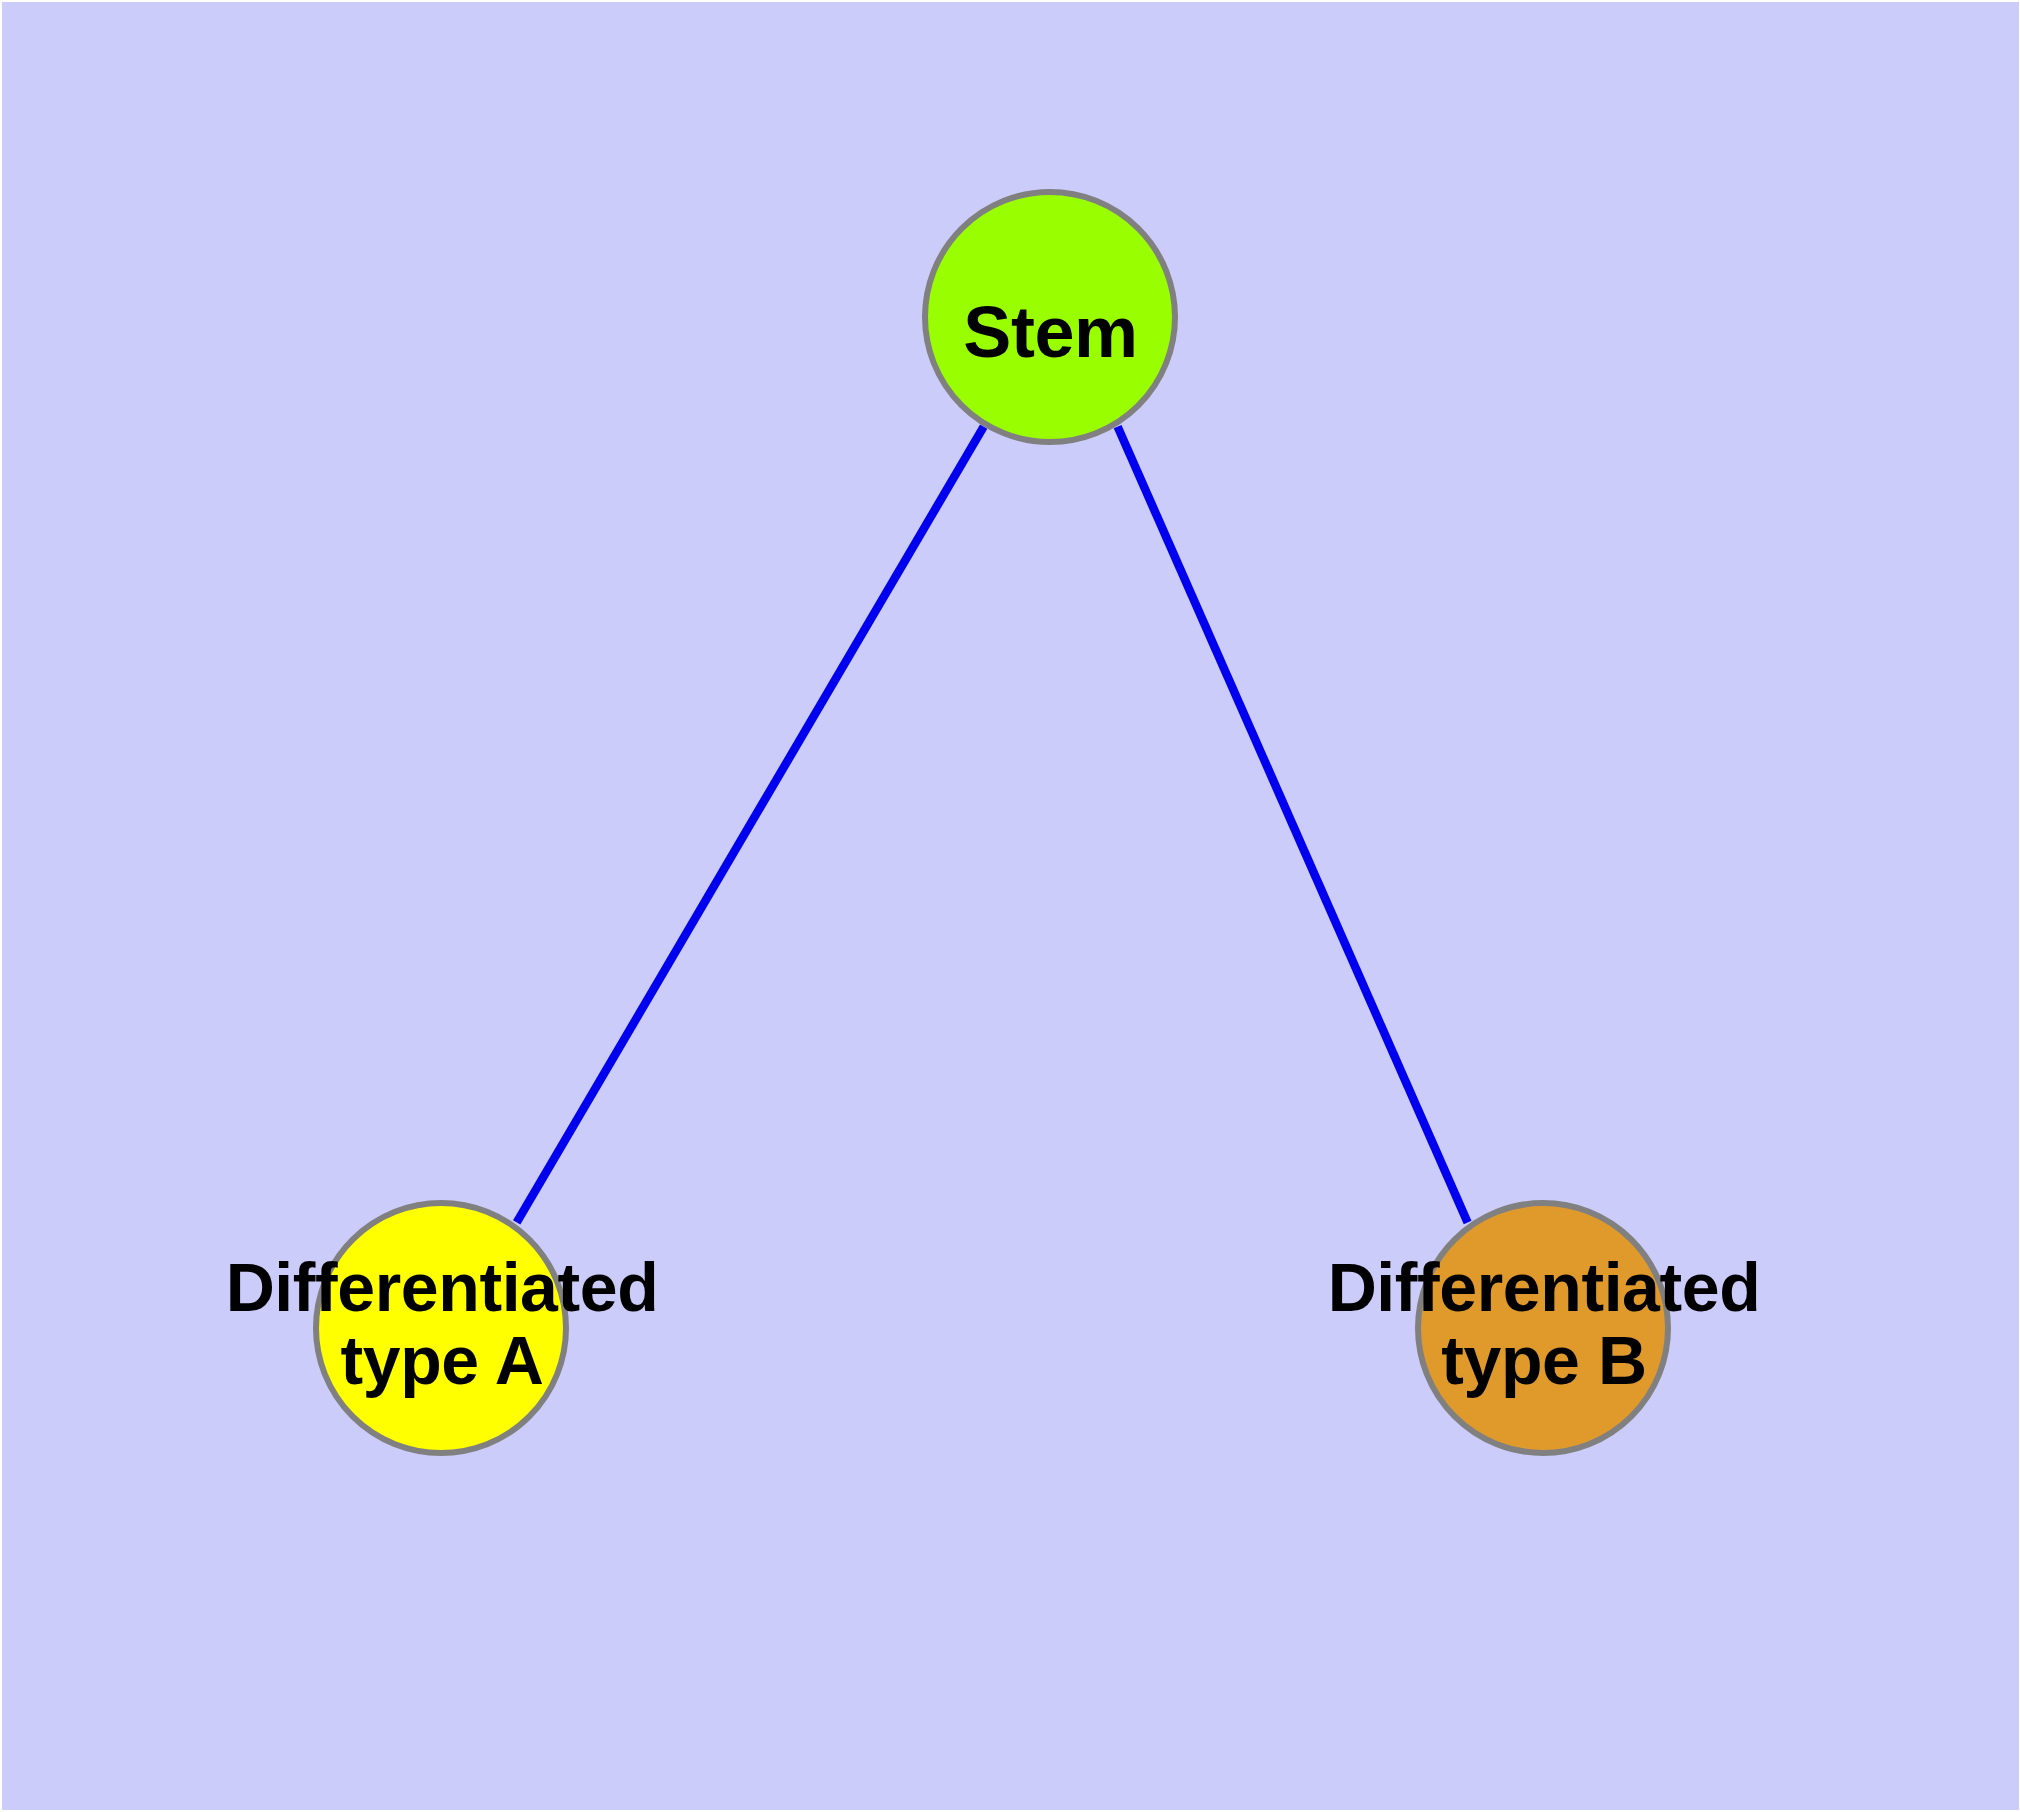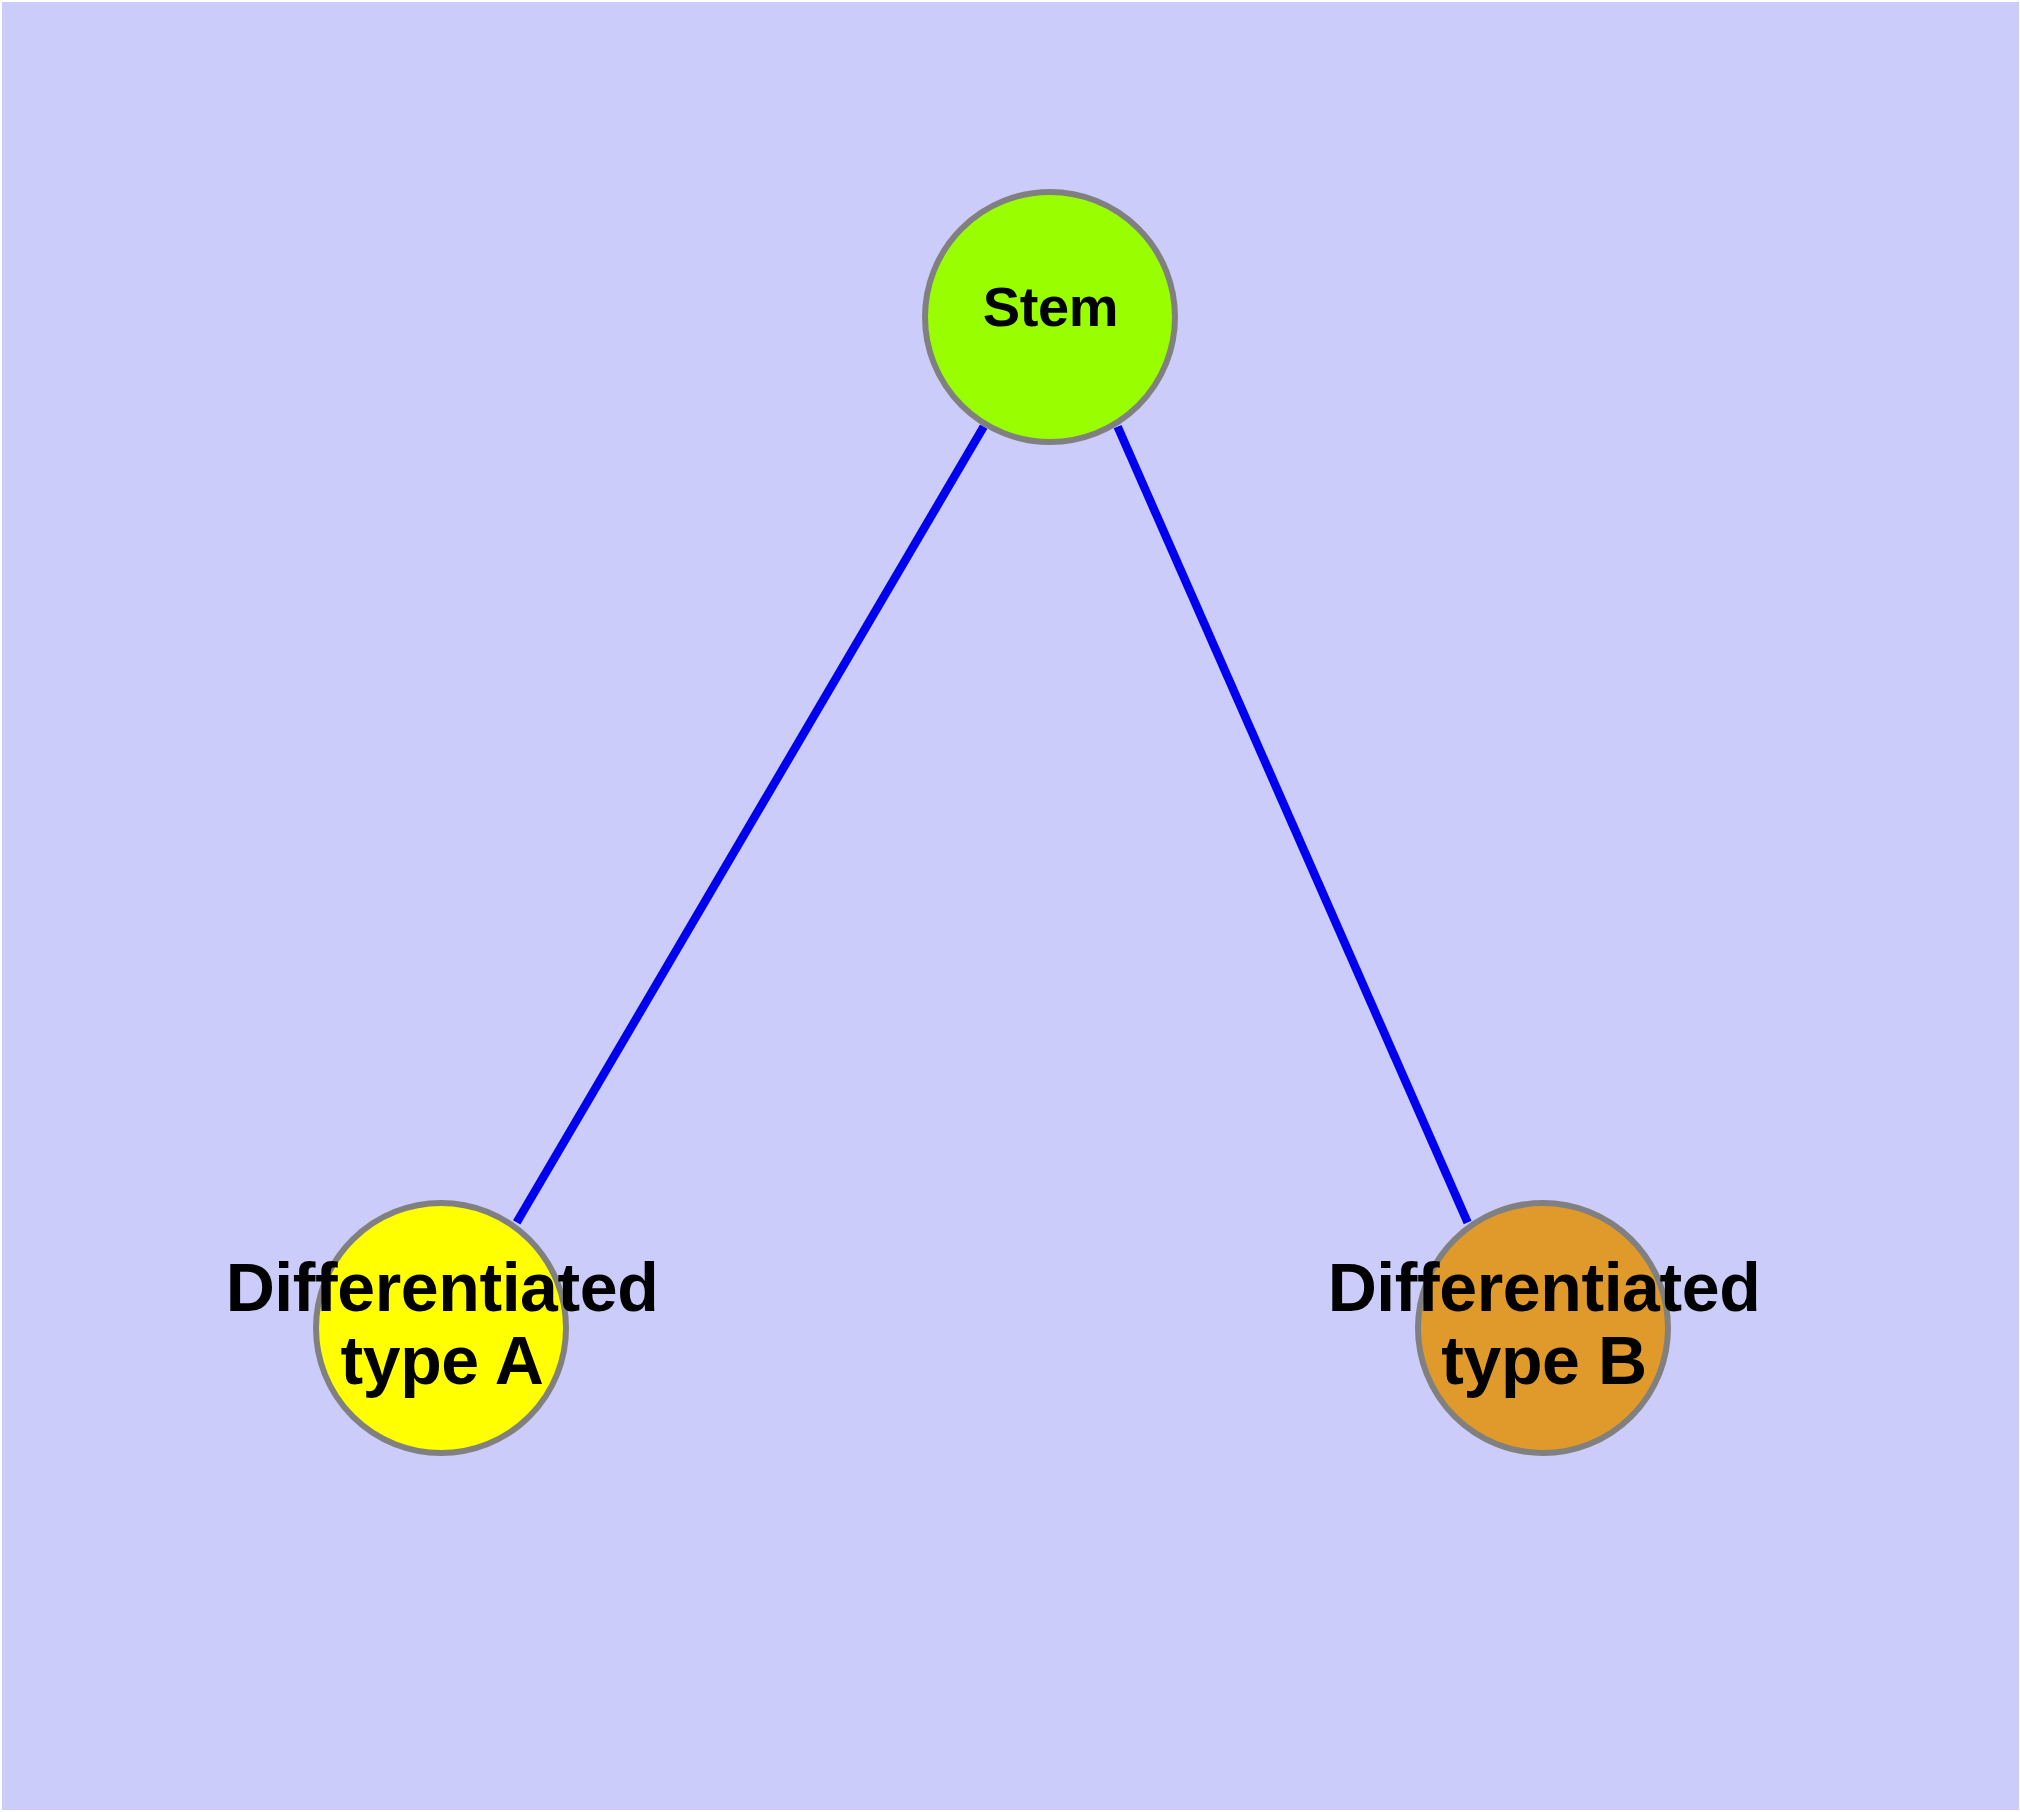--- a/index.html
+++ b/index.html
@@ -99,21 +99,21 @@
 
   <svg id="edge-layer" viewBox="0 0 2384 2138">
     <line class="graph-edge" x1="1158" y1="501" x2="607" y2="1440" stroke="#0000ee" stroke-width="10" stroke-linecap="butt"></line>
     <line class="graph-edge" x1="1316" y1="501" x2="1729" y2="1440" stroke="#0000ee" stroke-width="10" stroke-linecap="butt"></line>
   </svg>
 
   <div id="node-stem" class="node" style="left: 920px; top: 187px; width: 256px; height: 256px; background: rgb(153, 255, 0); border-color: rgb(128, 128, 128); border-width: 6.8px;"></div>
   <div id="node-type-a" class="node" style="left: 311px; top: 1198px; width: 256px; height: 256px; background: rgb(255, 255, 0); border-color: rgb(128, 128, 128); border-width: 6.8px;"></div>
   <div id="node-type-b" class="node" style="left: 1413px; top: 1198px; width: 256px; height: 256px; background: rgb(224, 154, 44); border-color: rgb(128, 128, 128); border-width: 6.8px;"></div>
 
-  <div id="label-stem" class="node-label" style="color: rgb(0, 0, 0); font-size: 56px; top: 275px;">Stem</div>
+  <div id="label-stem" class="node-label" style="color: rgb(0, 0, 0); font-size: 72px; top: 292px;">Stem</div>
 
   <div id="label-type-a" class="node-label" style="color: rgb(0, 0, 0); font-size: 68px; top: 1249px;">Differentiated
 type A</div>
 
   <div id="label-type-b" class="node-label" style="color: rgb(0, 0, 0); font-size: 68px; top: 1249px;">Differentiated
 type B</div>
 
 </div>
 
 

